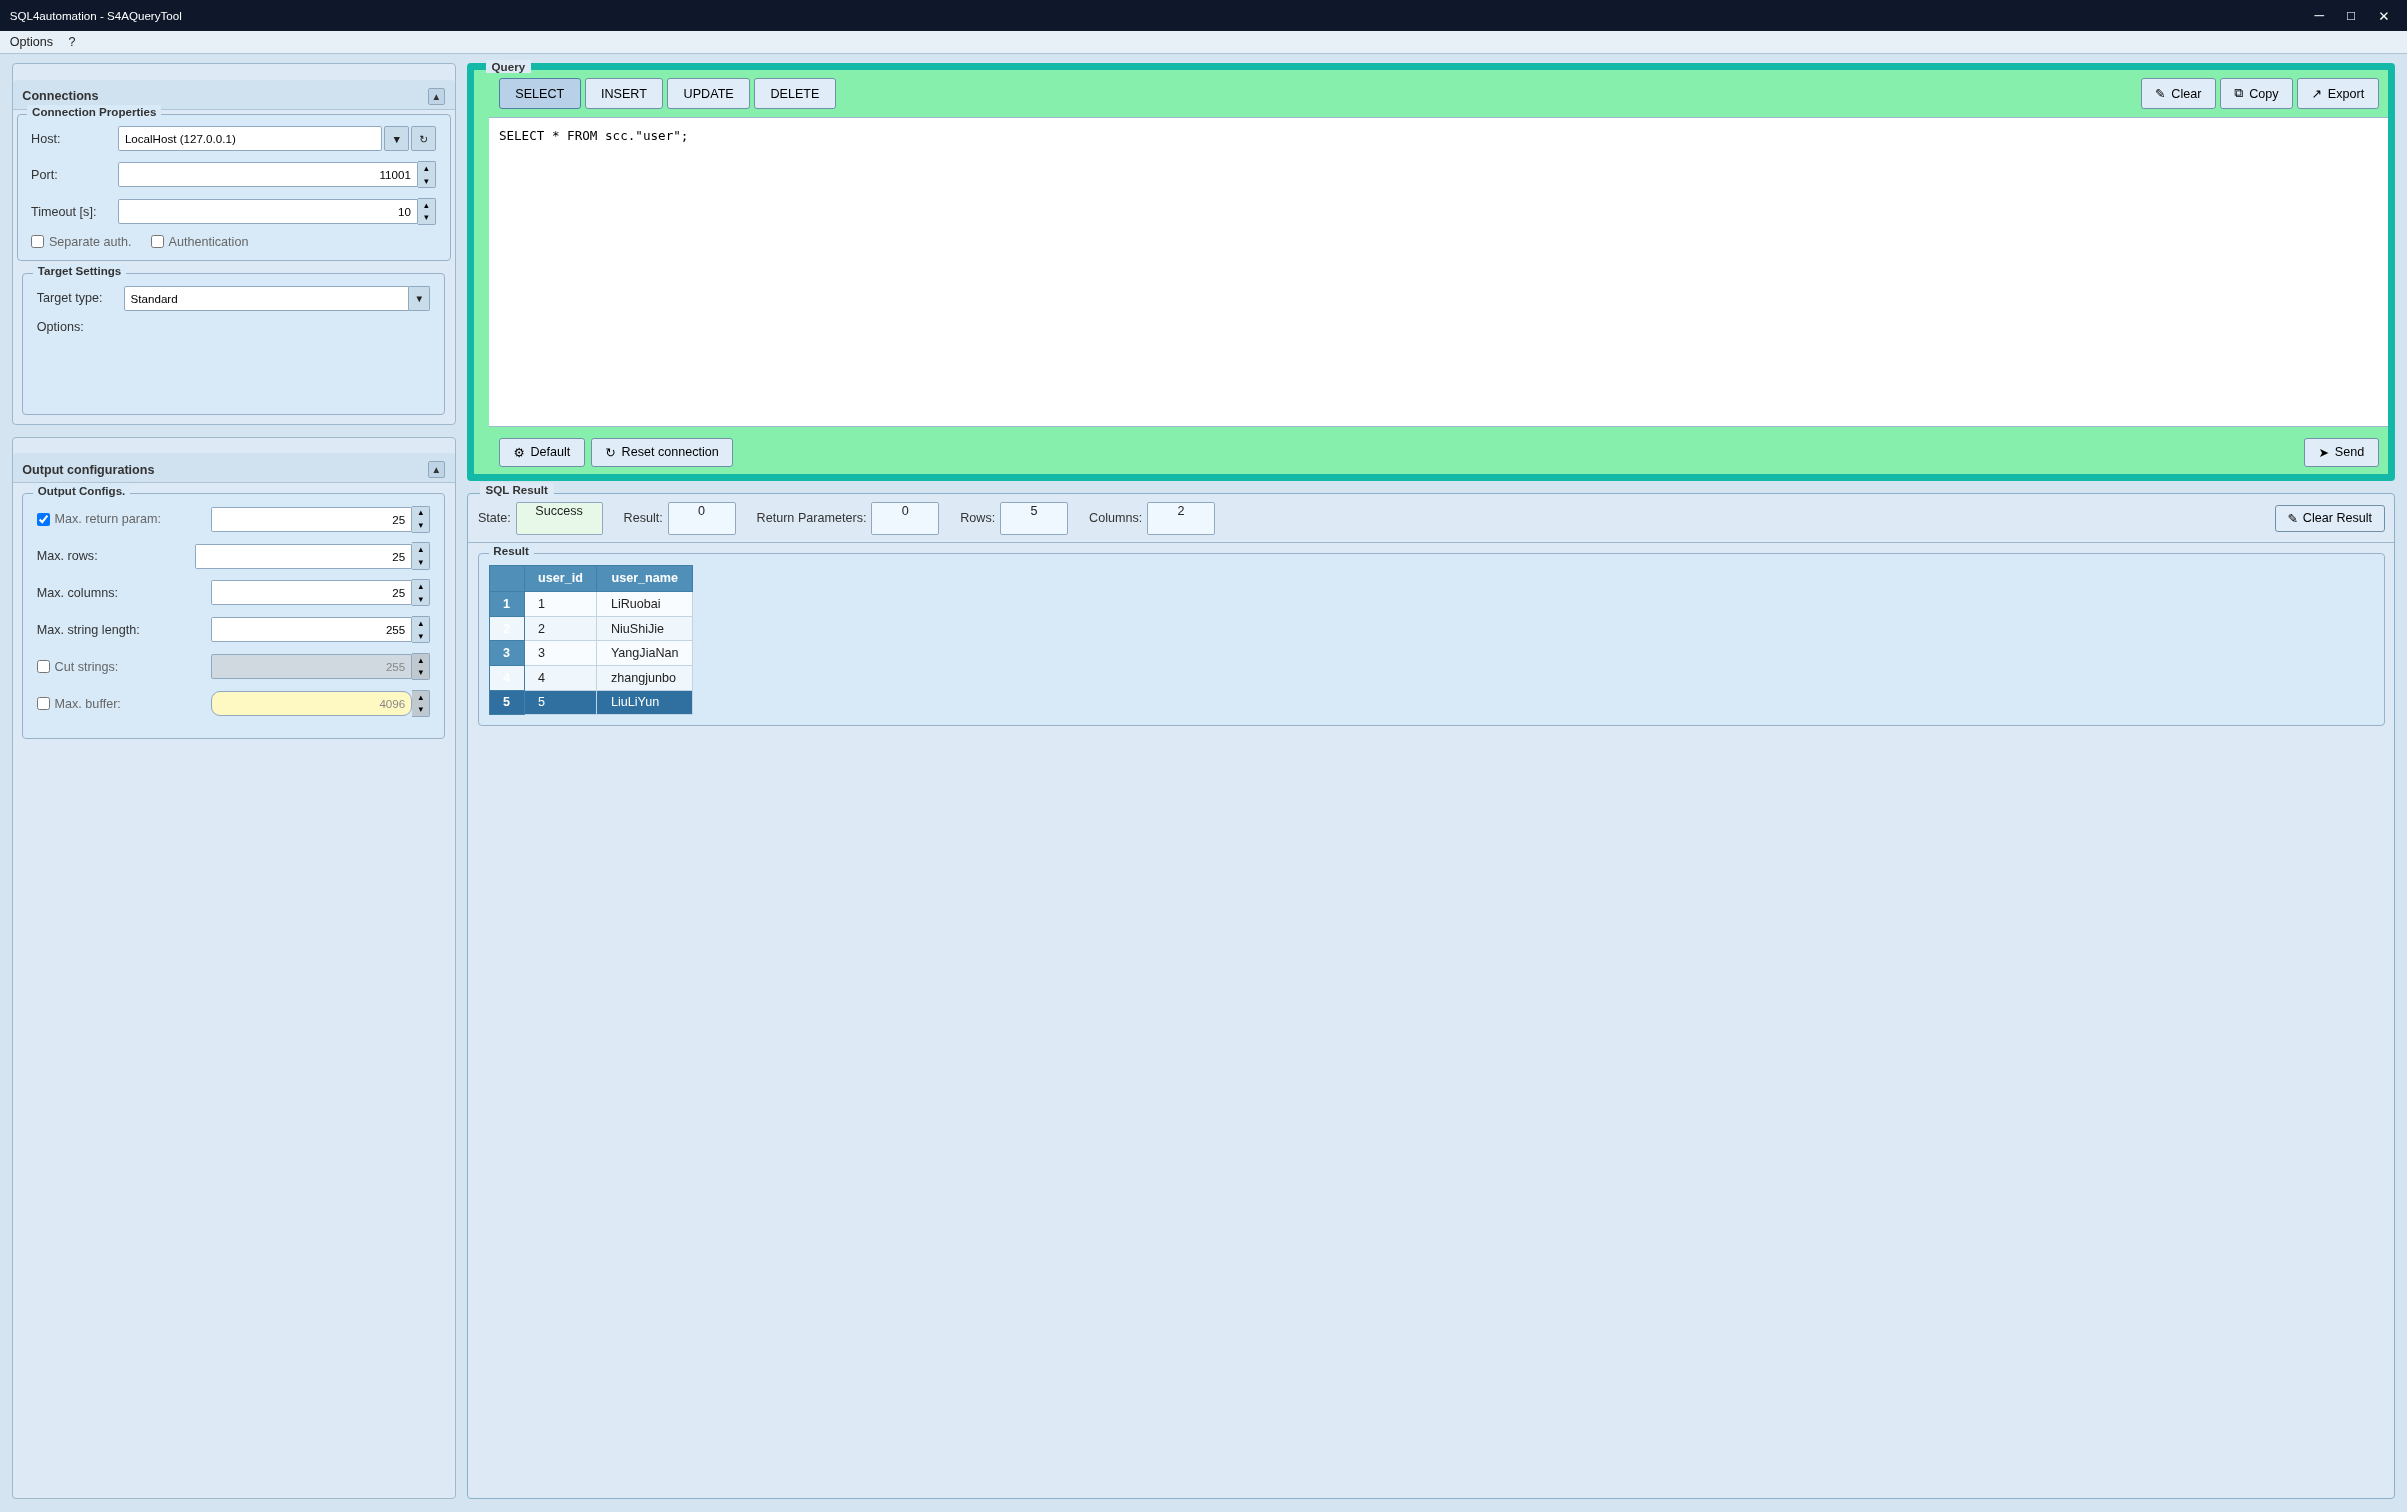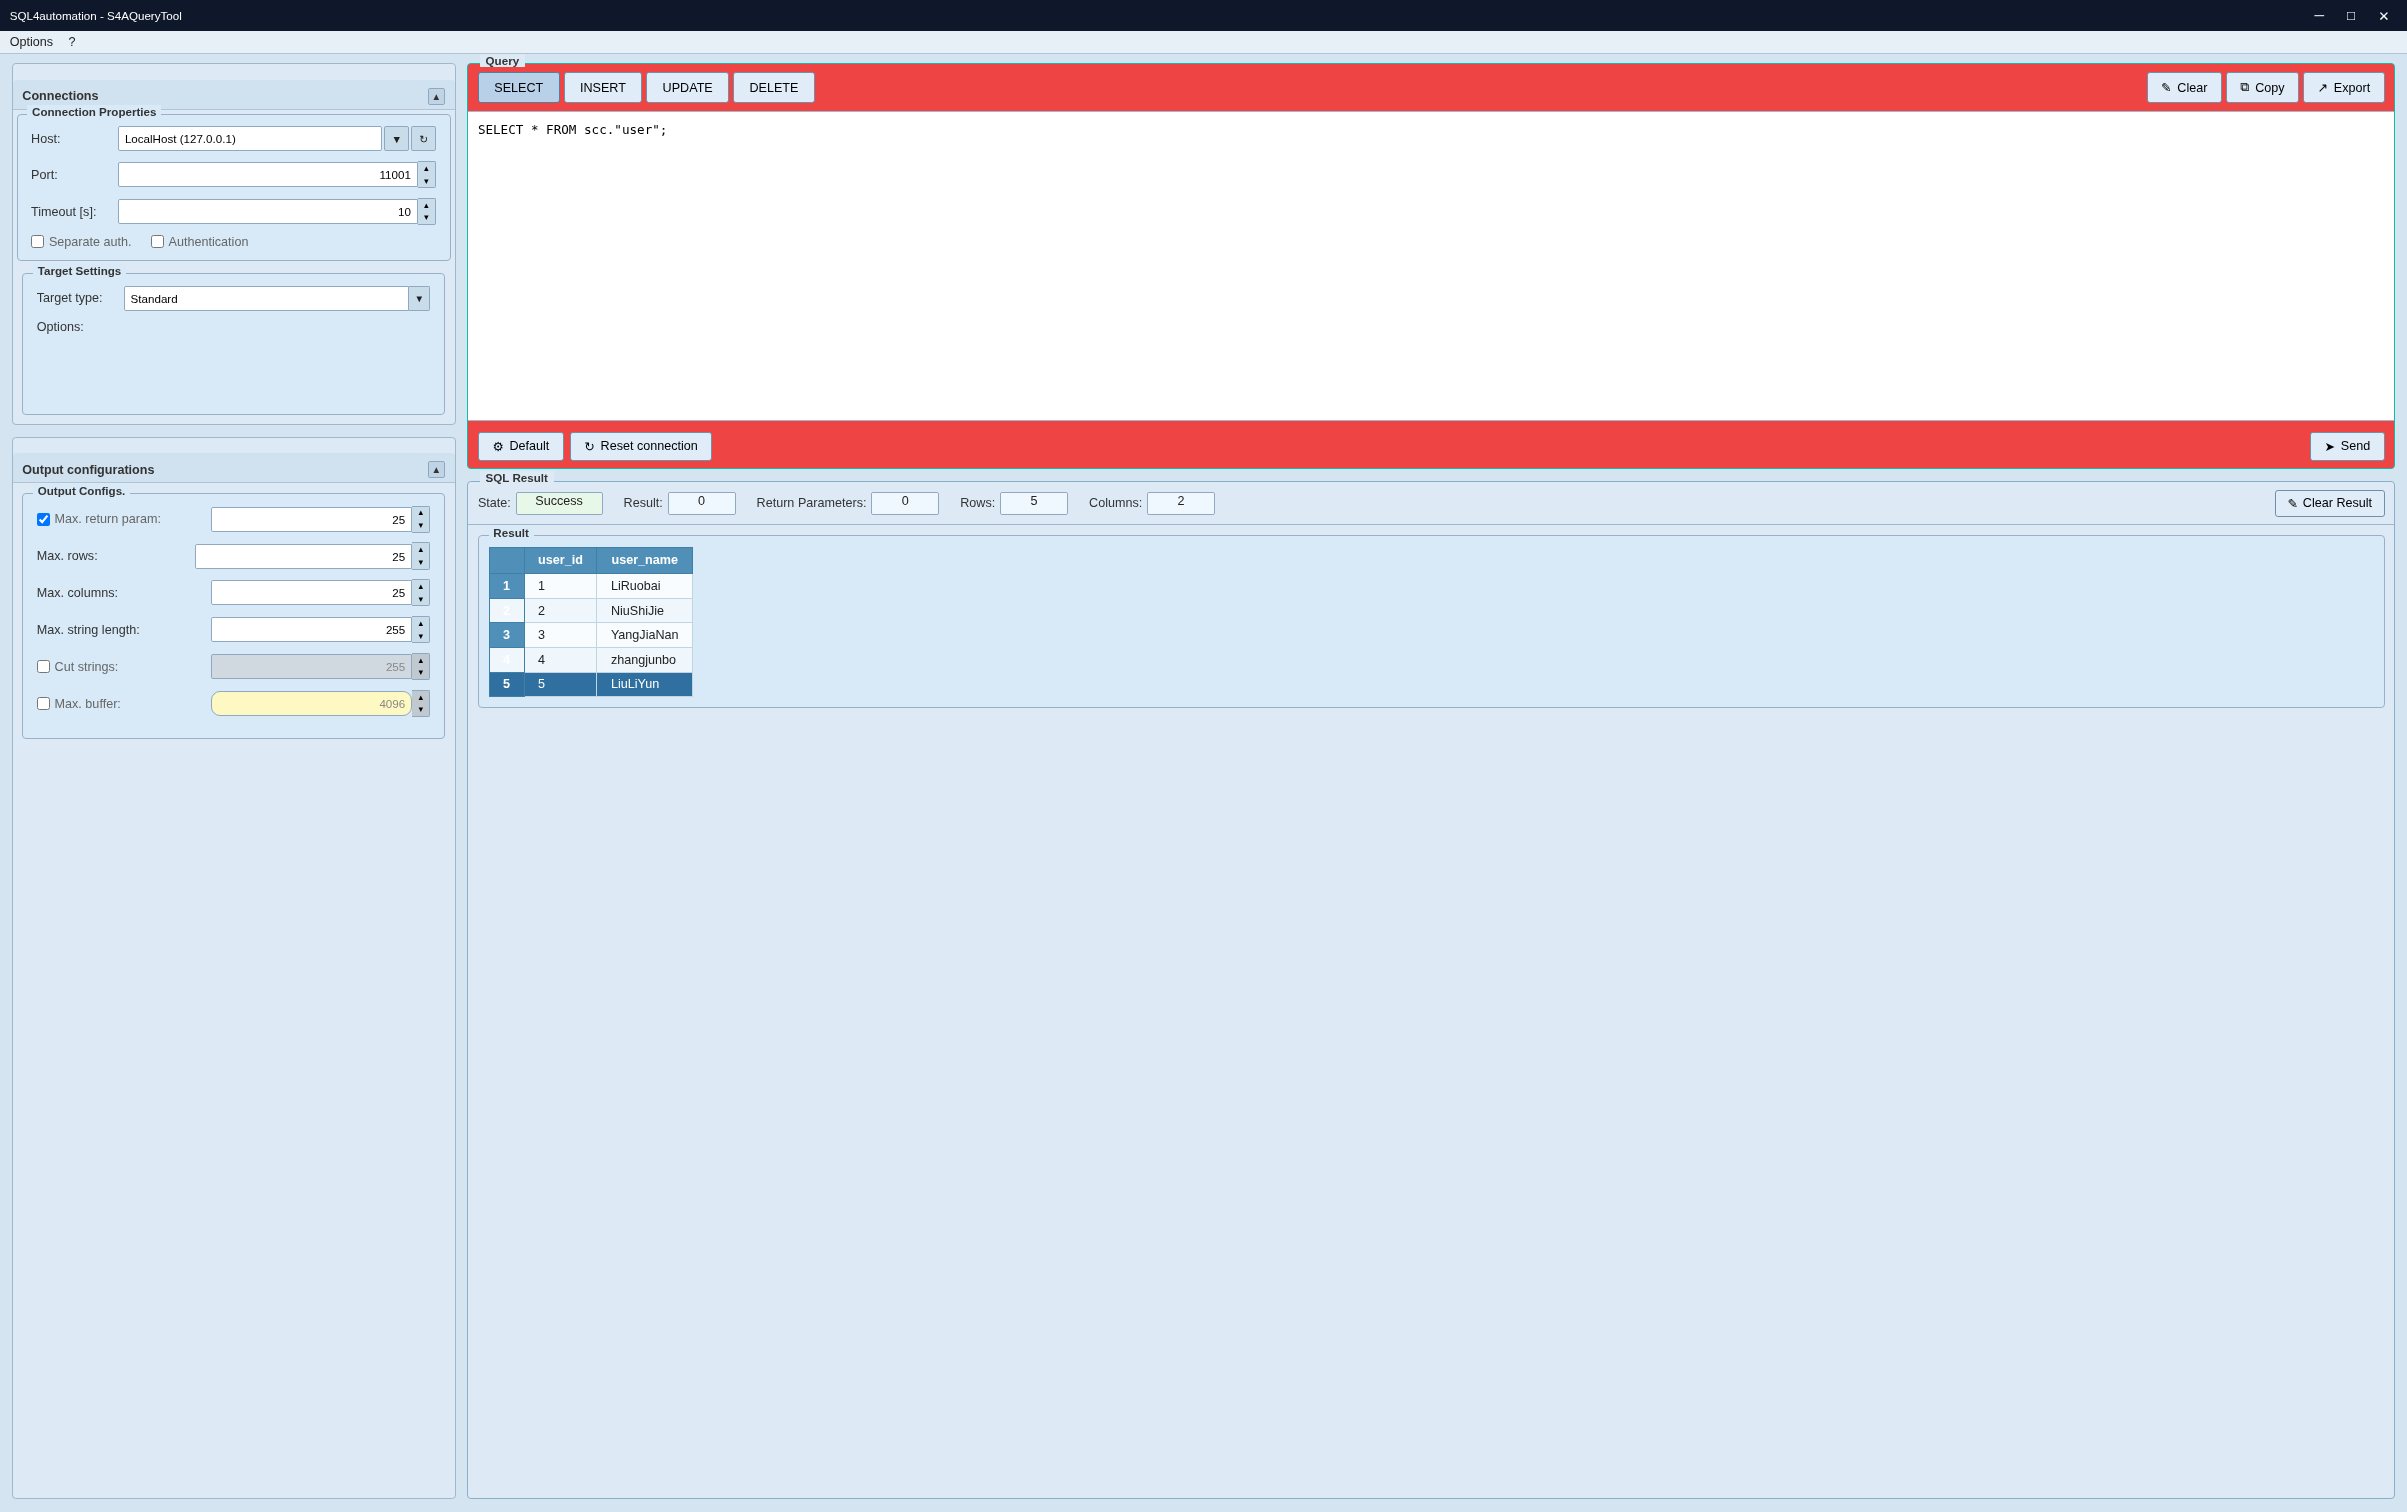--- a/index.html
+++ b/index.html
@@ -243,25 +243,26 @@
       margin: 9.7px;
       border: 1px solid #9ab0c8;
       border-radius: 3.9px;
       background: #d8eaf8;
       padding: 11.6px 13.5px;
       position: relative;
     }
 
     
     .query-panel {
-      border: 1px solid #14b8a6;
+      border: 7px solid #14b8a6;
       border-radius: 3.9px;
-      background: #ef4444;
+      background: #86efac;
       position: relative;
       padding-top: 0;
+      padding-left: 15px;
     }
     .query-header {
       display: flex;
       align-items: center;
       justify-content: space-between;
       padding: 7.7px 9.7px;
       border-bottom: 1px solid #a0b8cc;
     }
     .query-title-label {
       position: absolute;
@@ -359,21 +360,21 @@
       font-weight: 600;
       color: #333;
     }
     .result-field-group {
       display: flex;
       align-items: center;
       gap: 4.8px;
     }
     .result-field-label { font-size: 12.6px; color: #333; }
     .result-field-value {
-      height: 23px;
+      height: 33px;
       min-width: 68px;
       border: 1px solid #90a8c0;
       background: #f0f8ff;
       padding: 1.9px 5.8px;
       font-size: 12.6px;
       border-radius: 1.9px;
       text-align: center;
     }
     .btn-clear-result {
       height: 27px;

